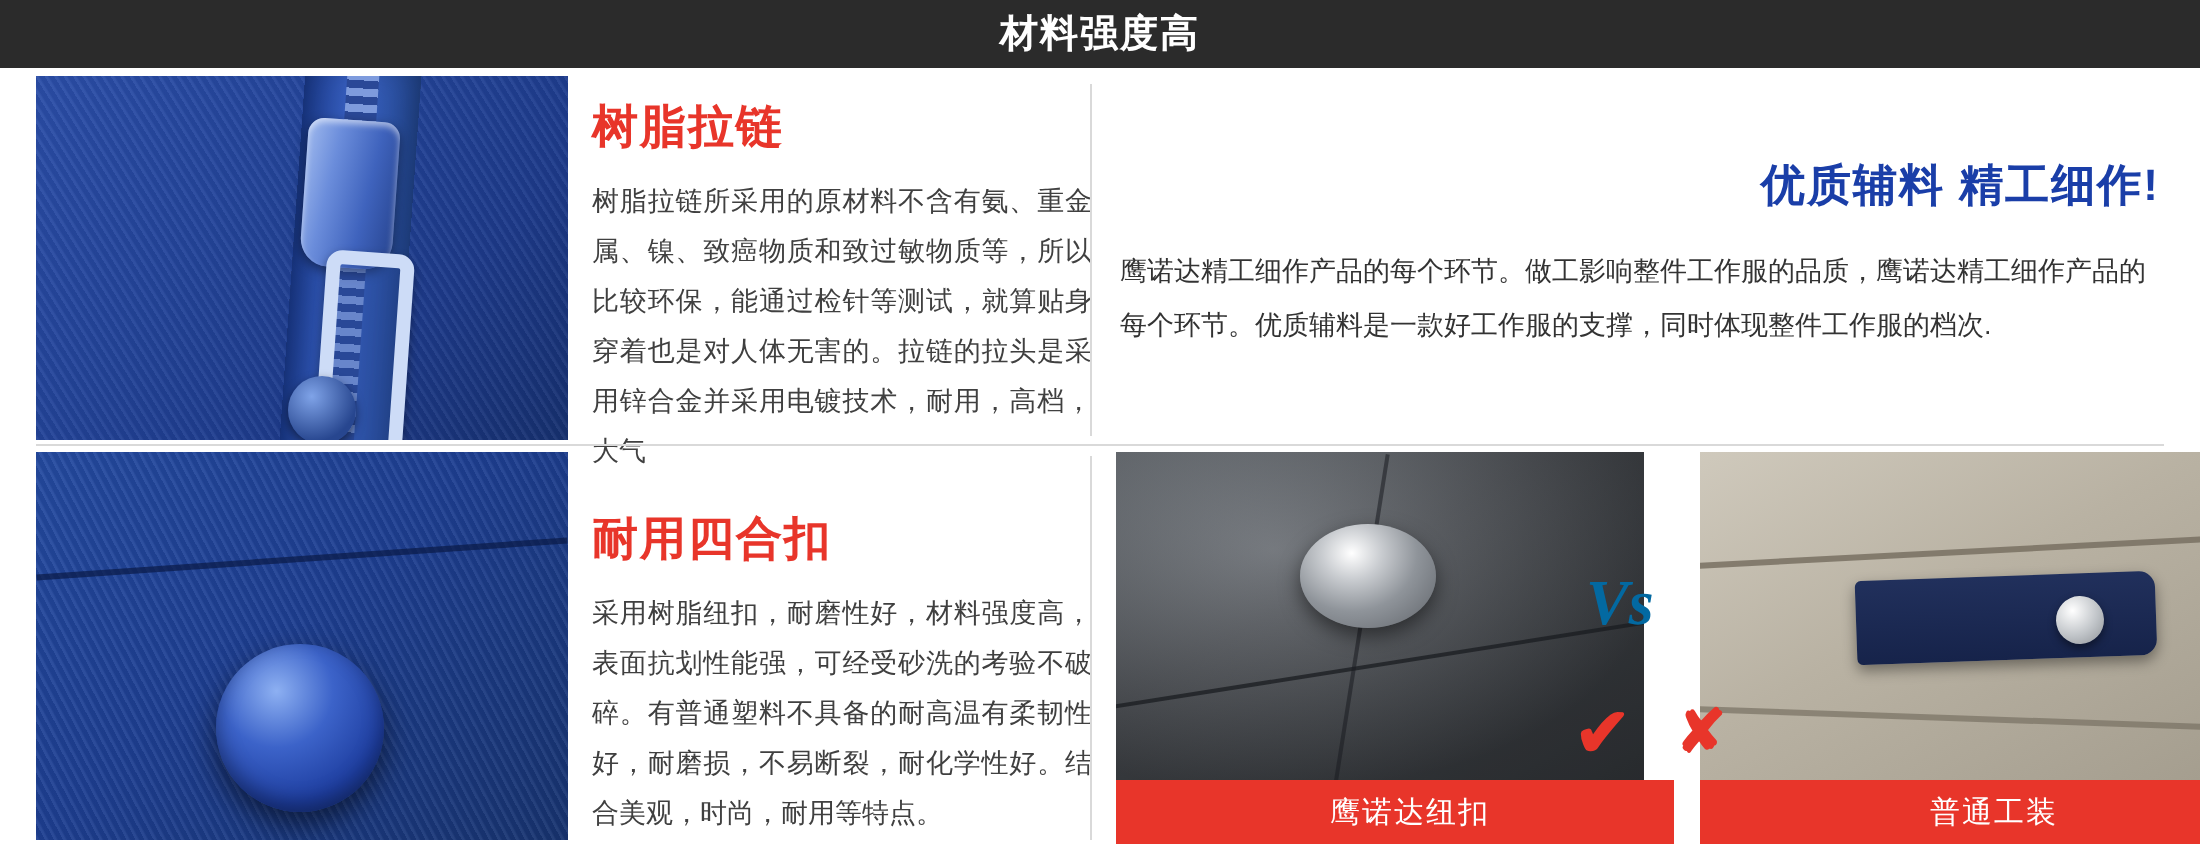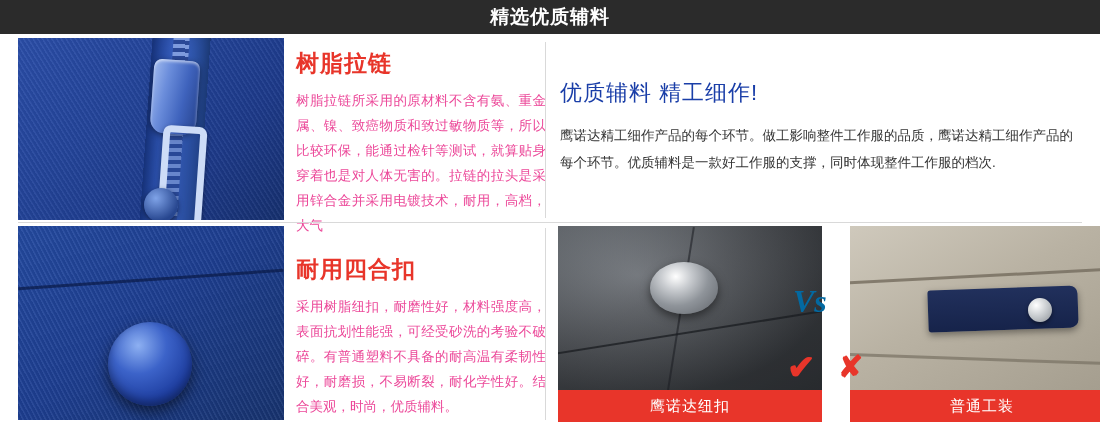--- a/index.html
+++ b/index.html
@@ -172,21 +172,21 @@
 
   
   .block-title {
     color: #e8352a;
     font-size: 23px;
     font-weight: bold;
     margin: 0 0 10px 0;
     letter-spacing: 1px;
   }
   .block-body {
-    color: #ec4899;
+    color: #404040;
     font-size: 13.5px;
     line-height: 1.85;
     margin: 0;
     text-align: justify;
   }
 
   .txt-zipper {
     position: absolute;
     left: 296px;
     top: 14px;
@@ -212,23 +212,24 @@
   
   .intro {
     position: absolute;
     left: 560px;
     top: 44px;
     width: 520px;
   }
   .intro-title {
     color: #1a3ea8;
     font-size: 22px;
-    font-weight: normal;
+    font-weight: bold;
     margin: 0 0 14px 0;
     letter-spacing: 1px;
+    text-align: right;
   }
   .intro-body {
     color: #333333;
     font-size: 13.5px;
     line-height: 2.0;
     margin: 0;
   }
 
   
   .card {
@@ -301,20 +302,21 @@
     top: 164px;
     width: 264px;
     height: 32px;
     background: #e8352a;
     color: #ffffff;
     display: flex;
     align-items: center;
     justify-content: center;
     font-size: 15px;
     letter-spacing: 1px;
+    padding-left: 15px;
   }
 
   .vs {
     position: absolute;
     left: 793px;
     top: 283px;
     color: #0369a1;
     font-size: 32px;
     font-weight: bold;
     font-style: italic;
@@ -338,21 +340,21 @@
     font-size: 30px;
     font-weight: bold;
     line-height: 1;
   }
 </style>
 </head>
 <body>
 
 <div class="page">
 
-  <div class="header">精选优质辅料</div>
+  <div class="header">材料强度高</div>
 
   <div class="row-top">
 
     <div class="photo photo-zipper">
       <div class="fabric-lines"></div>
       <div class="zip-tape"></div>
       <div class="zip-teeth"></div>
       <div class="zip-slider"></div>
       <div class="zip-pull"></div>
       <div class="zip-ring"></div>
@@ -376,21 +378,21 @@
   <div class="row-bottom">
 
     <div class="photo photo-snap">
       <div class="fabric-lines"></div>
       <div class="seam"></div>
       <div class="snap"></div>
     </div>
 
     <div class="txt-snap">
       <h2 class="block-title">耐用四合扣</h2>
-      <p class="block-body">采用树脂纽扣，耐磨性好，材料强度高，表面抗划性能强，可经受砂洗的考验不破碎。有普通塑料不具备的耐高温有柔韧性好，耐磨损，不易断裂，耐化学性好。结合美观，时尚，优质辅料。</p>
+      <p class="block-body">采用树脂纽扣，耐磨性好，材料强度高，表面抗划性能强，可经受砂洗的考验不破碎。有普通塑料不具备的耐高温有柔韧性好，耐磨损，不易断裂，耐化学性好。结合美观，时尚，耐用等特点。</p>
     </div>
 
     <div class="divider-v" style="left:545px; top:4px; width:1px; height:192px;"></div>
 
     <div class="card card-good">
       <div class="card-photo">
         <div class="cg-shade"></div>
         <div class="cg-seam1"></div>
         <div class="cg-seam2"></div>
         <div class="cg-snap"></div>

